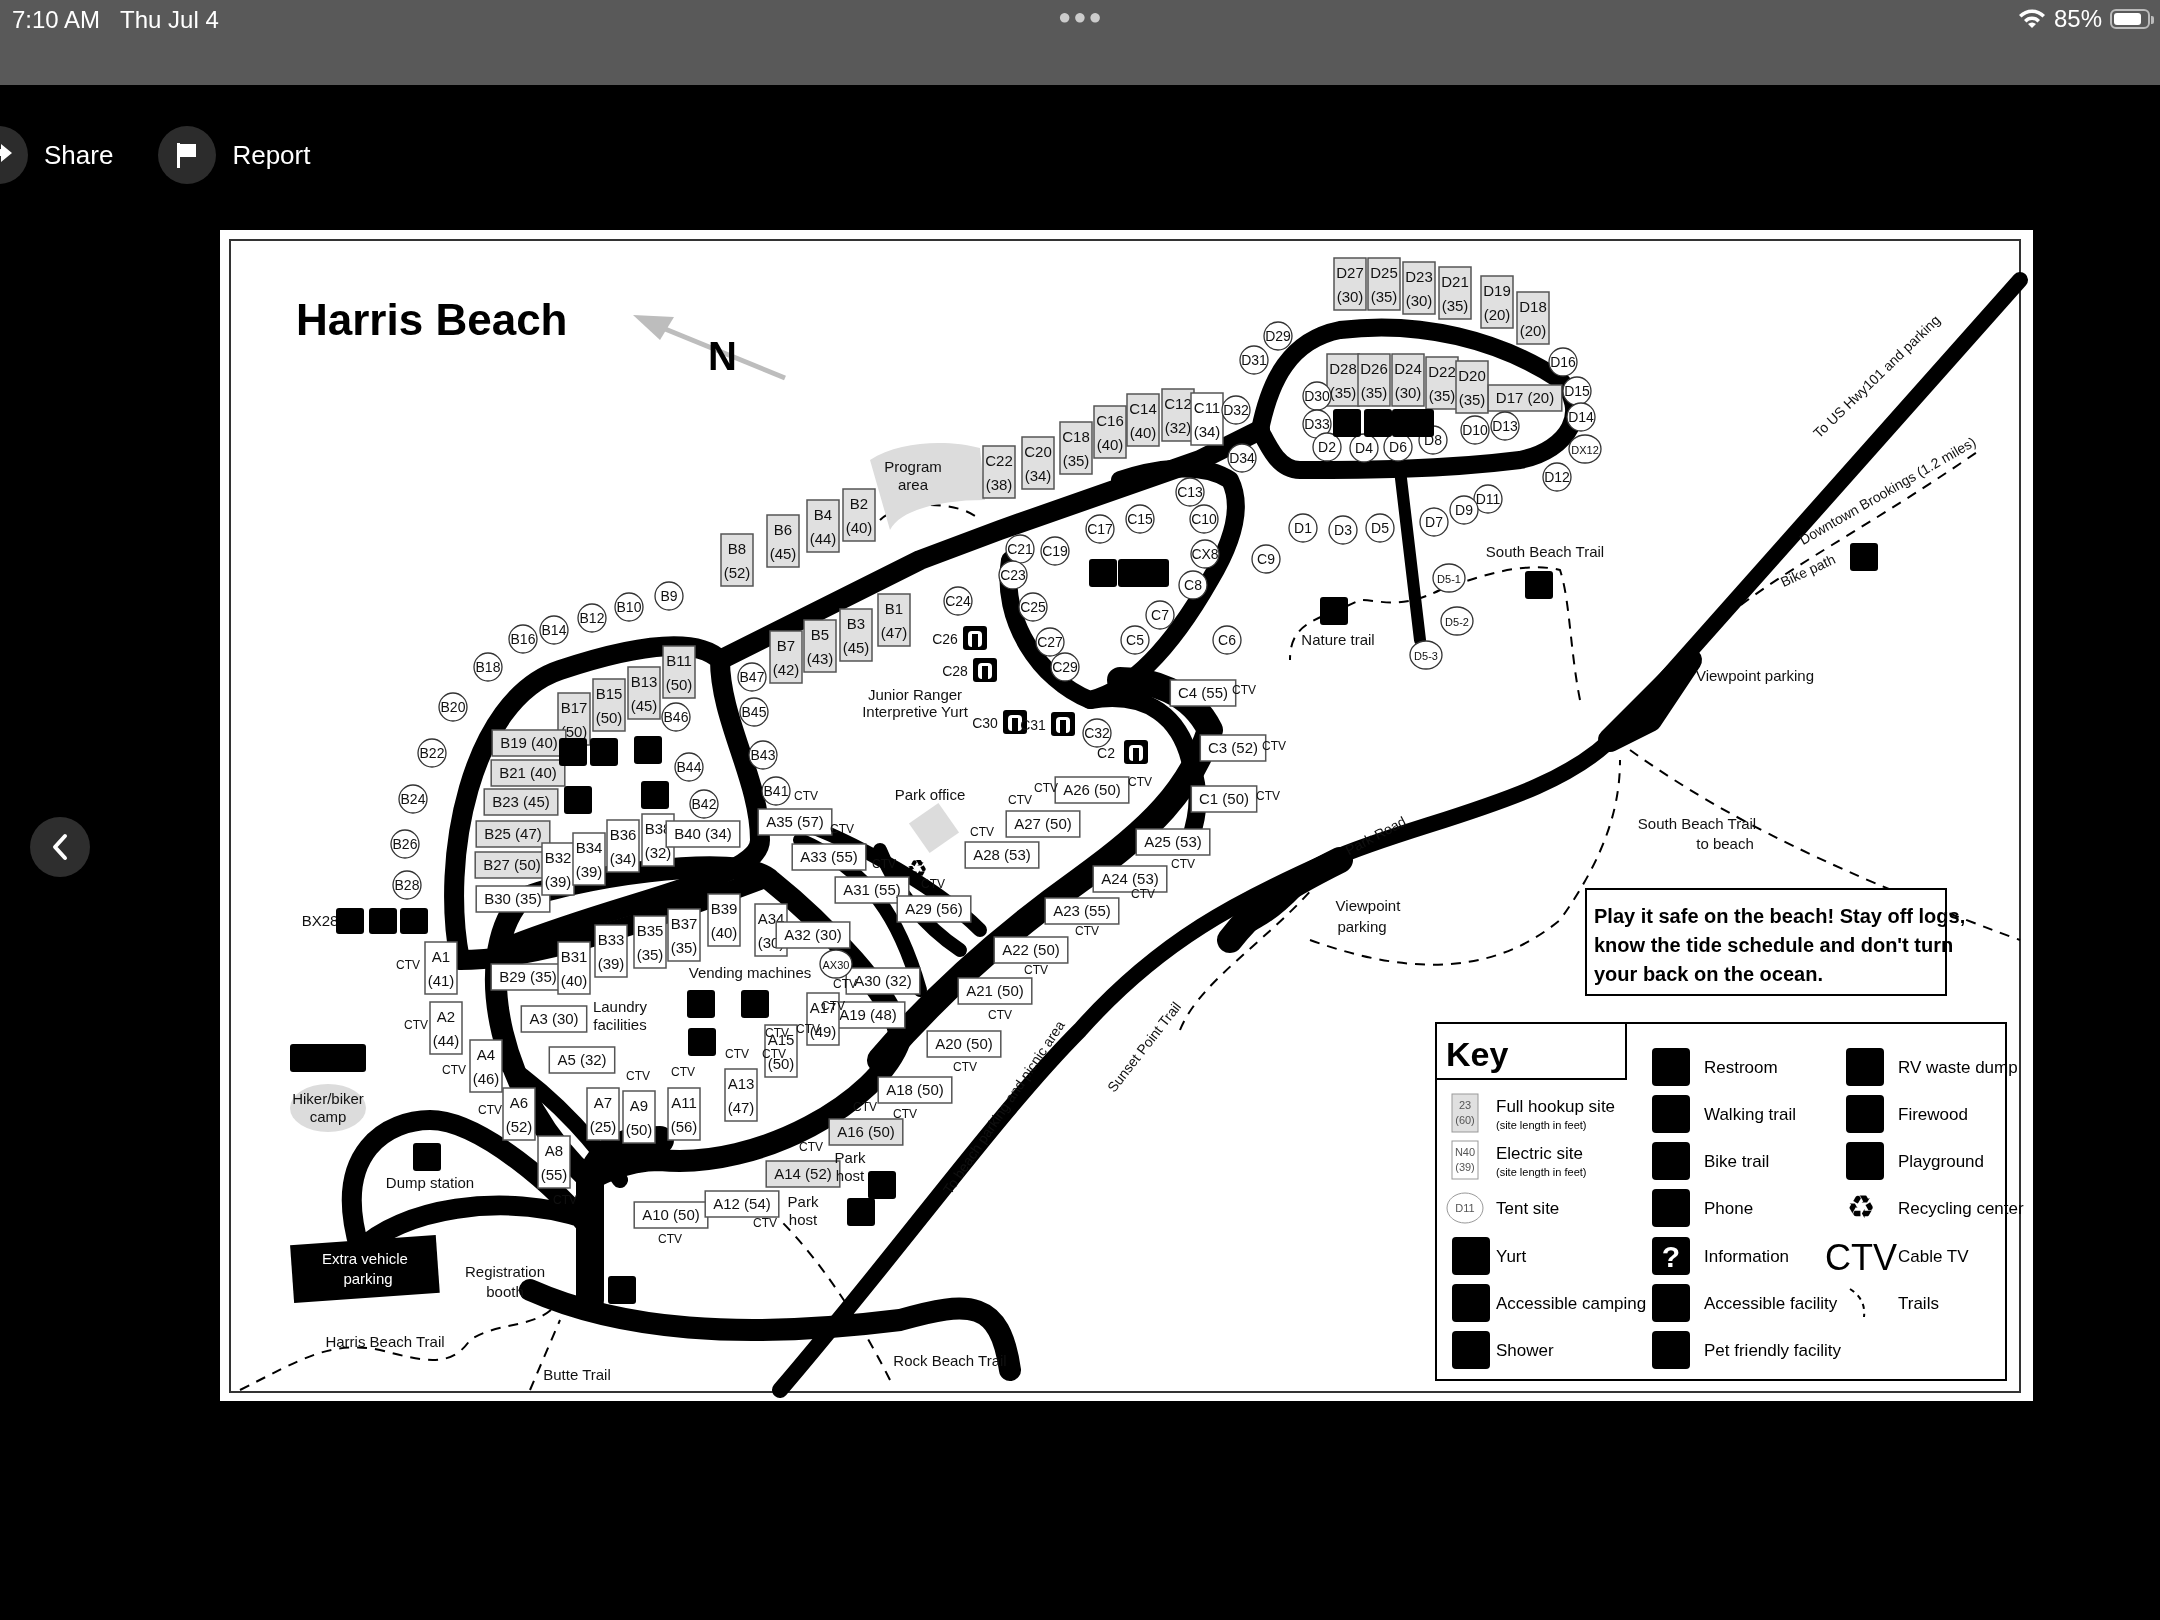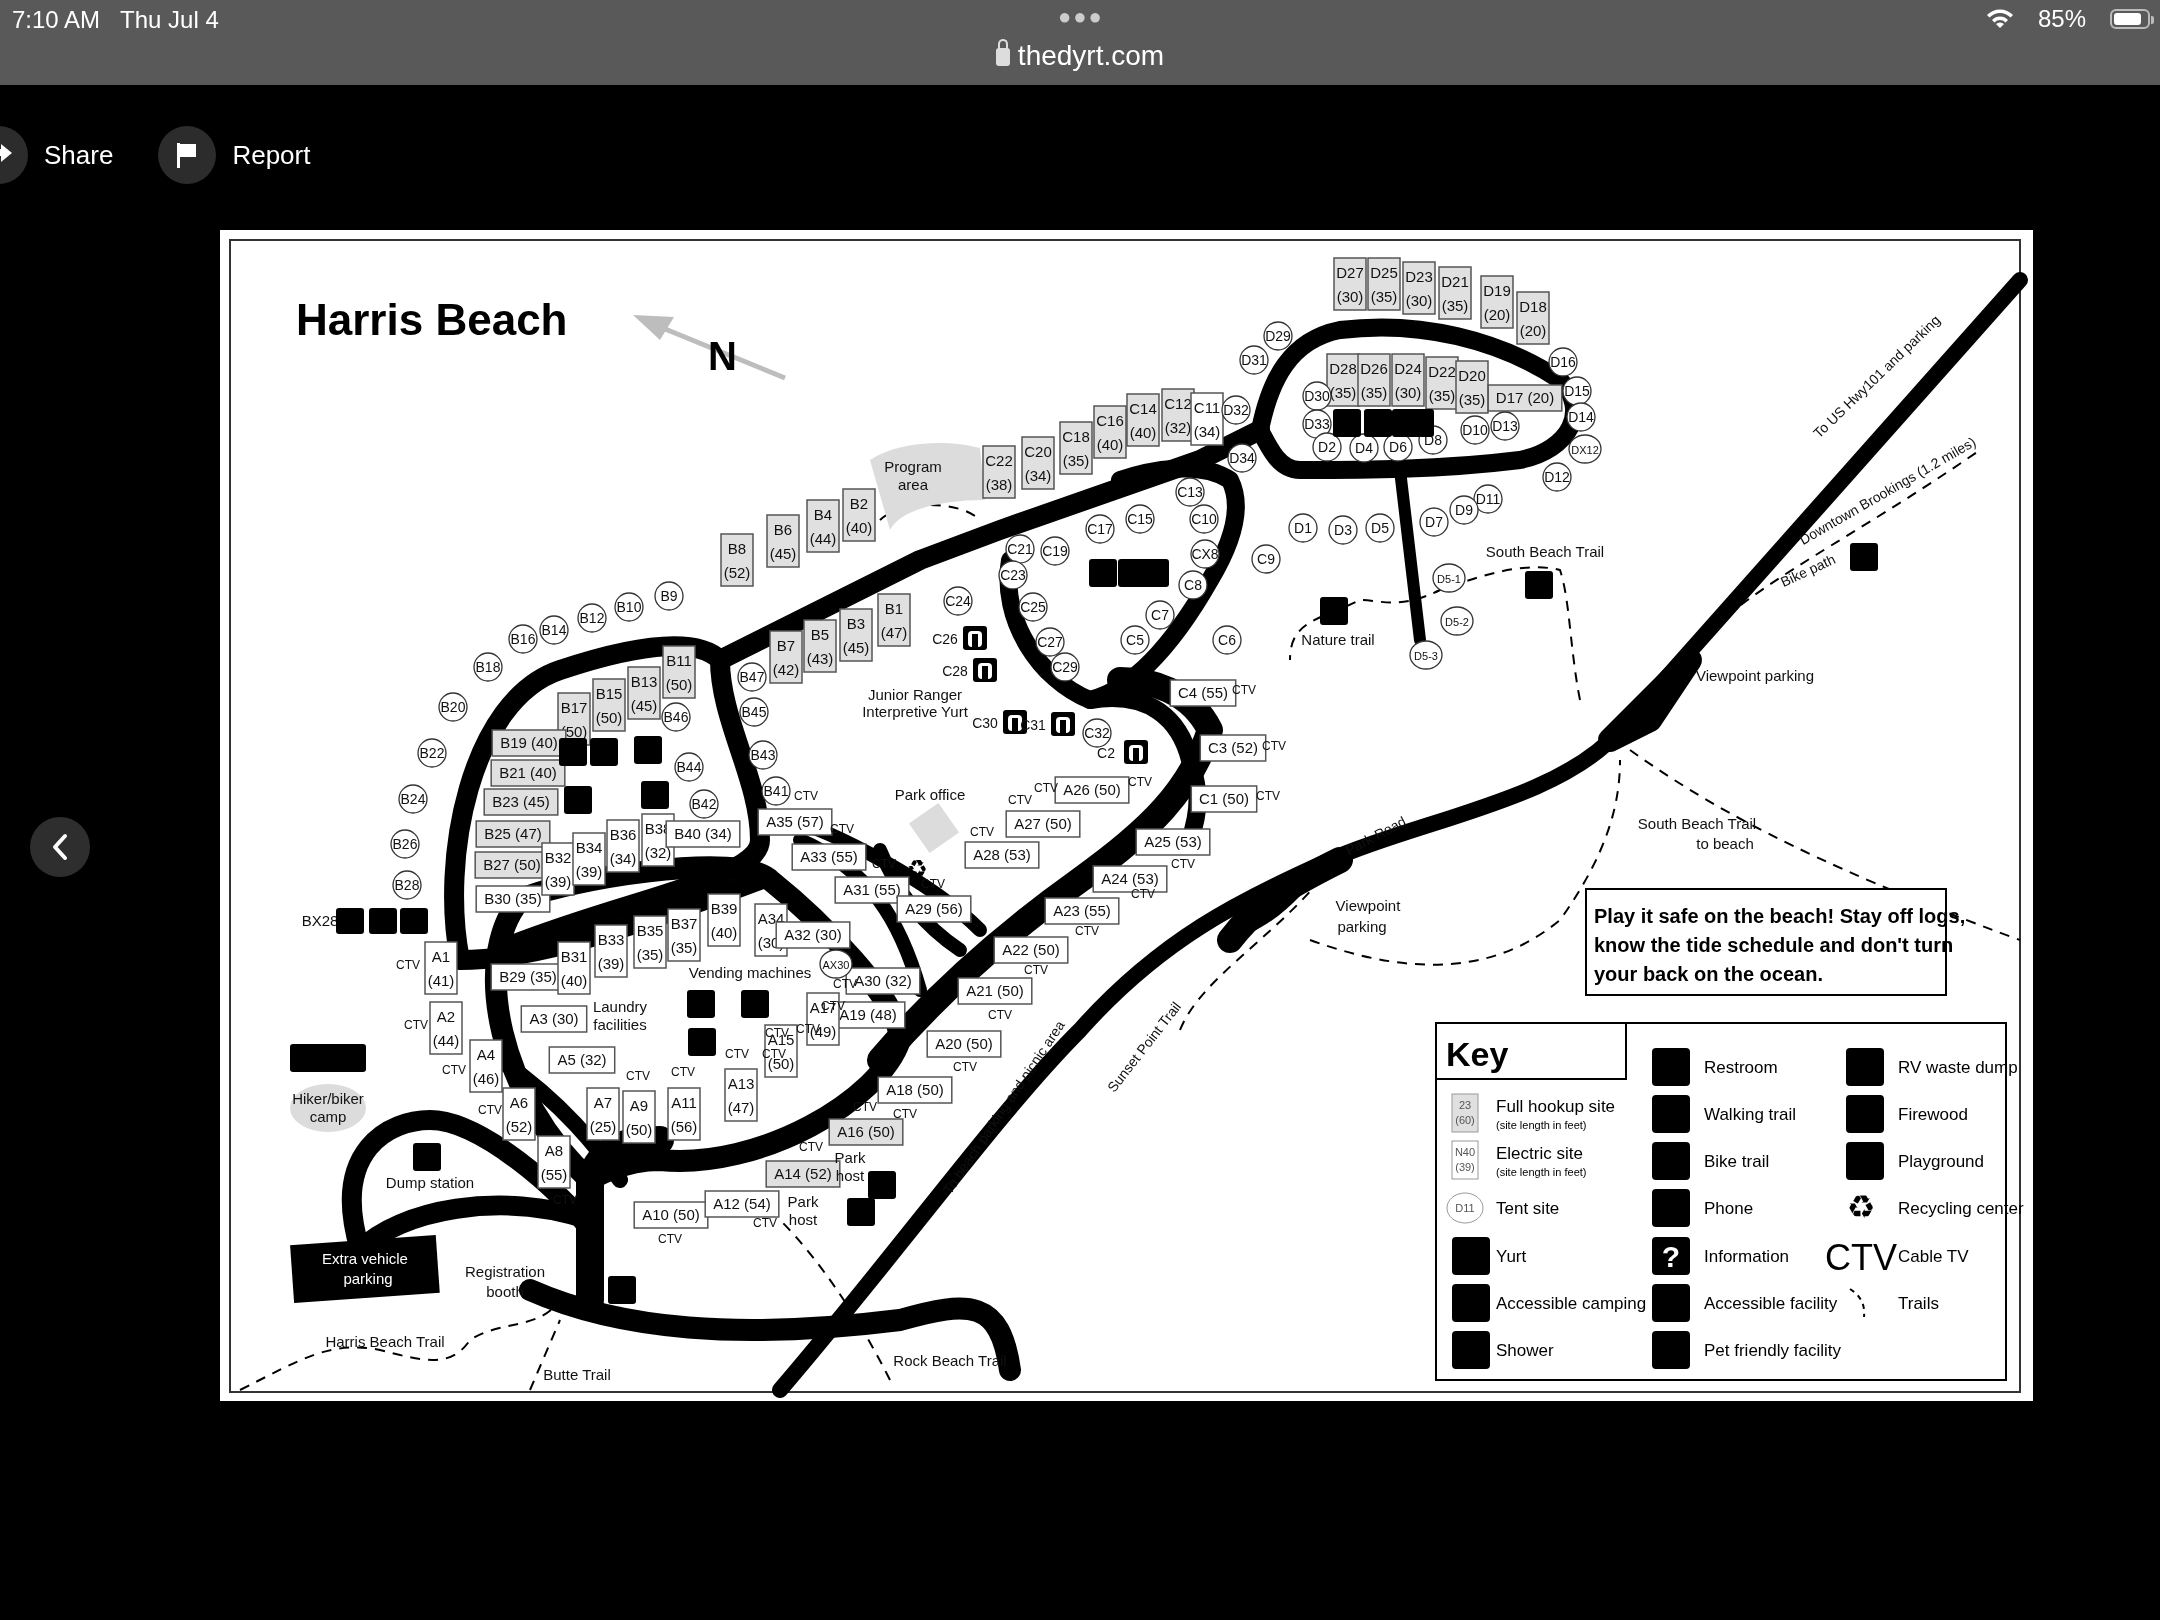--- a/index.html
+++ b/index.html
@@ -3,40 +3,39 @@
 <meta charset="utf-8">
 <style>
   html,body{margin:0;padding:0;background:#000;}
   body{width:2160px;height:1620px;position:relative;overflow:hidden;font-family:"Liberation Sans",sans-serif;}
   .statusbar{position:absolute;left:0;top:0;width:2160px;height:85px;background:#595959;color:#fff;}
   .statusbar .time{position:absolute;left:12px;top:6px;font-size:24px;}
   .statusbar .dots{position:absolute;left:1058px;top:4px;font-size:22px;letter-spacing:2px;color:#ccc;}
   .statusbar .url{position:absolute;left:0;width:2160px;top:40px;text-align:center;font-size:28px;}
   .statusbar .lock{display:inline-block;width:14px;height:18px;background:#ddd;border-radius:3px;margin-right:8px;vertical-align:-1px;position:relative;}
   .statusbar .lock:before{content:"";position:absolute;left:2px;top:-9px;width:6px;height:8px;border:2px solid #ddd;border-bottom:none;border-radius:6px 6px 0 0;}
-  .statusbar .right{position:absolute;right:10px;top:5px;font-size:24px;display:flex;align-items:center;gap:24px;}
+  .statusbar .right{position:absolute;right:10px;top:5px;font-size:24px;display:flex;align-items:center;gap:8px;}
   .battery{width:40px;height:20px;border:2px solid #bbb;border-radius:6px;padding:2px;box-sizing:border-box;position:relative;}
   .battery .fill{width:85%;height:100%;background:#fff;border-radius:3px;}
   .battery:after{content:"";position:absolute;right:-6px;top:5px;width:3px;height:8px;background:#bbb;border-radius:0 2px 2px 0;}
   .actions{position:absolute;left:0;top:125px;height:60px;display:flex;align-items:center;}
   .action{display:flex;align-items:center;color:#fff;font-size:26px;cursor:pointer;}
   .action .circ{width:58px;height:58px;border-radius:50%;background:#2c2c2c;display:flex;align-items:center;justify-content:center;margin-right:16px;}
   .share{margin-left:-30px;}
   .report{margin-left:45px;align-items:center;}
   .backbtn{position:absolute;left:30px;top:817px;width:60px;height:60px;border-radius:50%;background:#2e2e2e;display:flex;align-items:center;justify-content:center;cursor:pointer;}
   .mapwrap{position:absolute;left:220px;top:230px;width:1813px;height:1171px;background:#fff;}
   svg text{font-family:"Liberation Sans",sans-serif;}
 </style>
 </head>
 <body>
 
 <div class="statusbar">
   <div class="time"><span>7:10 AM</span>&nbsp;&nbsp;&nbsp;<span>Thu Jul 4</span></div>
   <div class="dots">●●●</div>
-  <div class="url"><span class="lock"></span><span>thedyrt.com</span></div>
   <div class="right">
     <svg width="28" height="22" viewBox="0 0 28 22">
         <path d="M14 20 l4-4 a6 6 0 0 0-8 0z" fill="#fff"></path>
         <path d="M6 12 a11 11 0 0 1 16 0 l-2.5 2.5 a7.5 7.5 0 0 0-11 0z" fill="#fff"></path>
         <path d="M1 7 a18 18 0 0 1 26 0 l-2.5 2.5 a14.5 14.5 0 0 0-21 0z" fill="#fff"></path>
       </svg>
     <span>85%</span>
     <div class="battery">
         <div class="fill"></div>
       </div>

